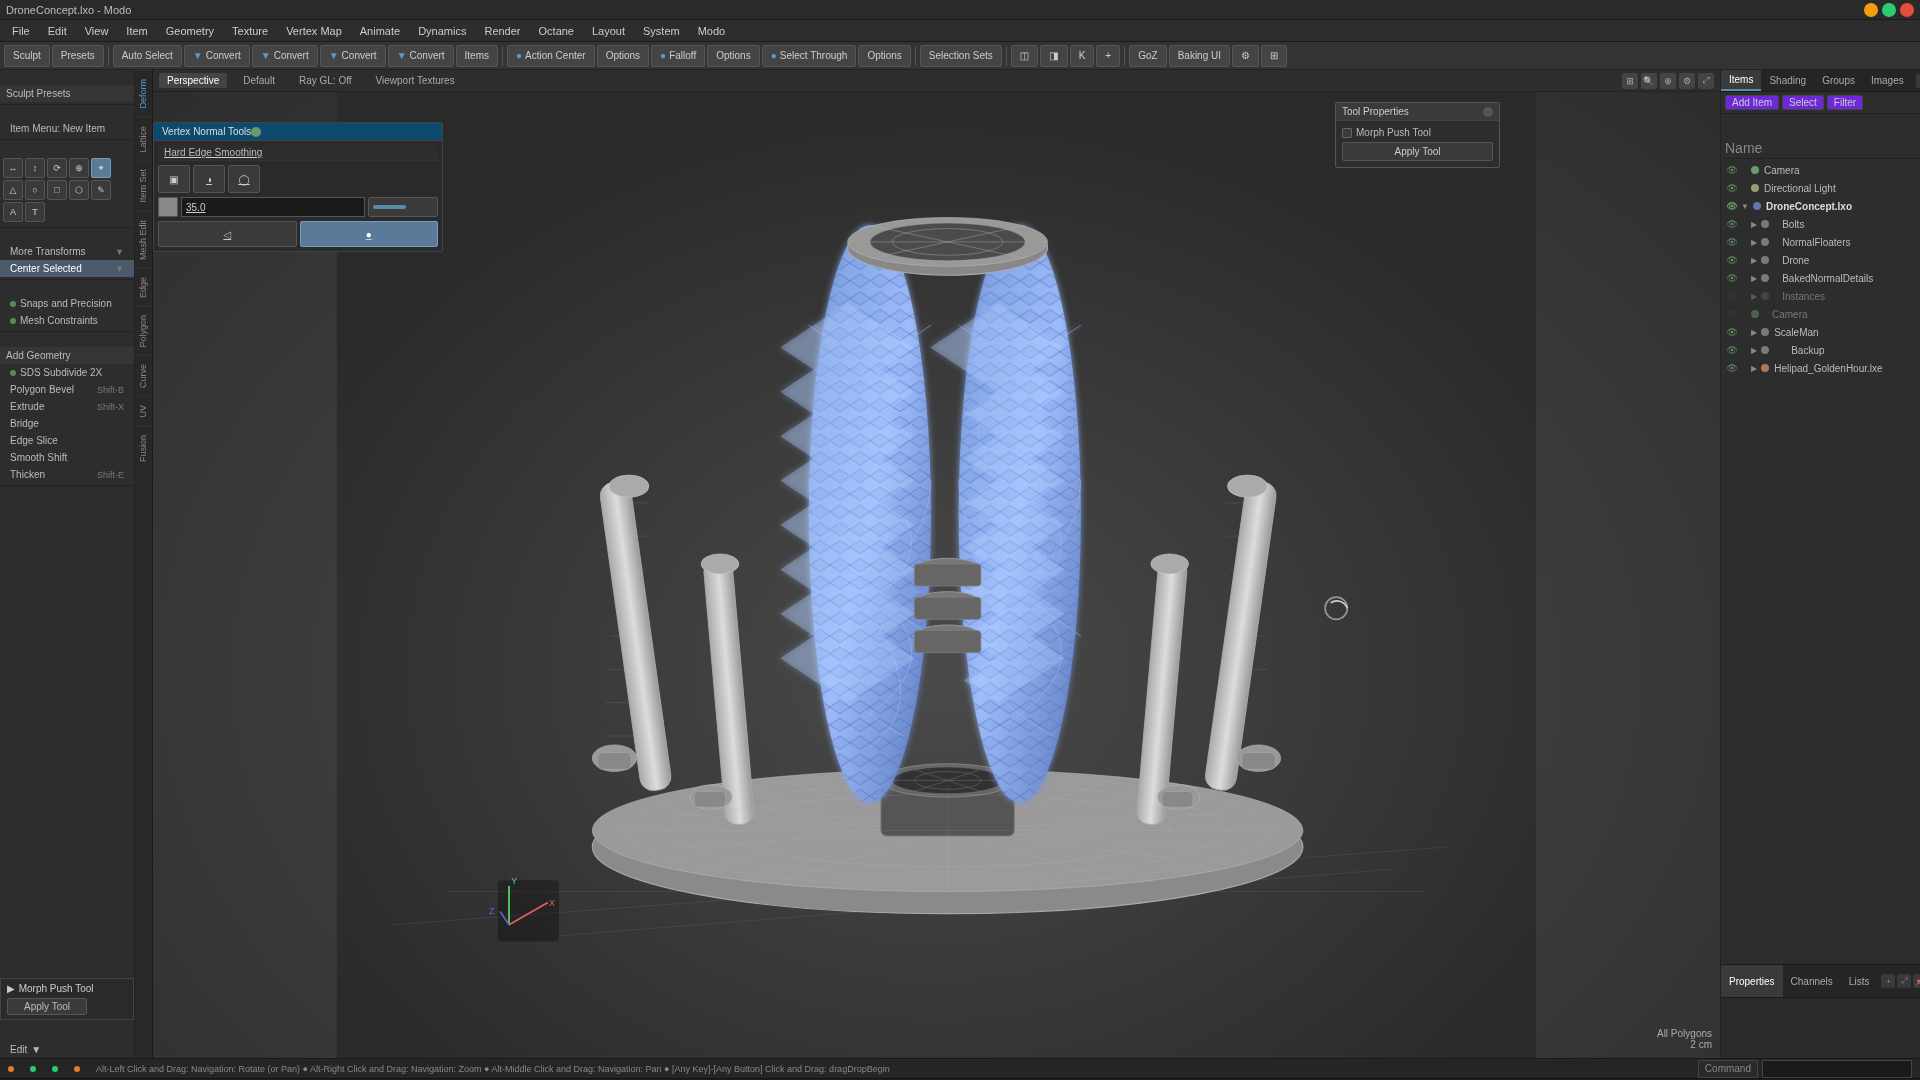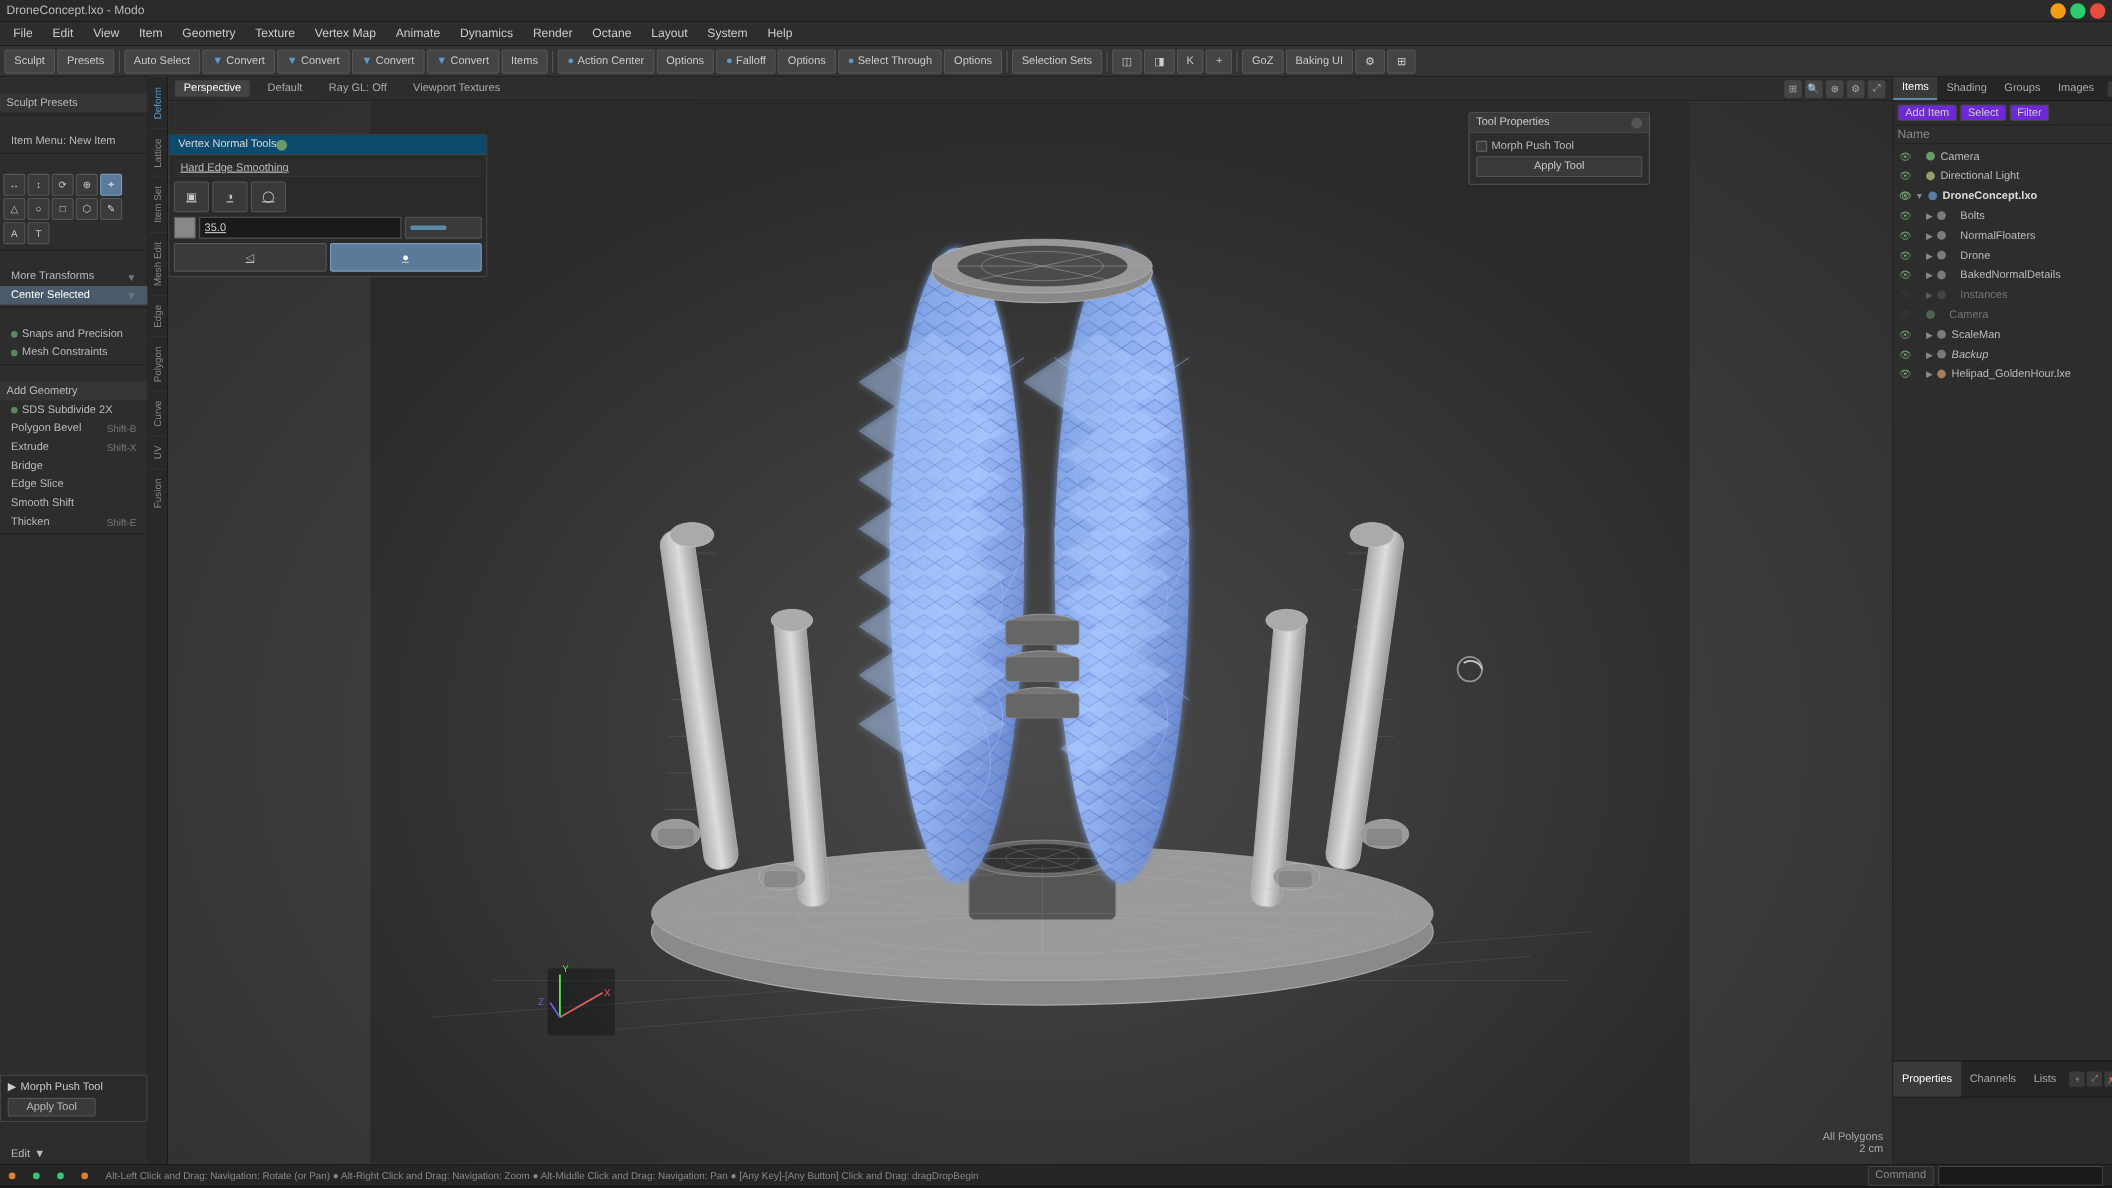--- a/index.html
+++ b/index.html
@@ -196,21 +196,21 @@
   <div class="menu-item">Item</div>
   <div class="menu-item">Geometry</div>
   <div class="menu-item">Texture</div>
   <div class="menu-item">Vertex Map</div>
   <div class="menu-item">Animate</div>
   <div class="menu-item">Dynamics</div>
   <div class="menu-item">Render</div>
   <div class="menu-item">Octane</div>
   <div class="menu-item">Layout</div>
   <div class="menu-item">System</div>
-  <div class="menu-item">Help</div>
+  <div class="menu-item">Modo</div>
 </div>
 
 <div id="toolbar">
   <button class="tb-btn">Sculpt</button>
   <button class="tb-btn">Presets</button>
   <div class="tb-sep"></div>
   <button class="tb-btn">
     <span>Auto Select</span>
   </button>
   <button class="tb-btn">
@@ -695,21 +695,21 @@
 
       </div>
     </div>
 
     <div id="right-search">
       <button class="rs-btn">Add Item</button>
       <button class="rs-btn">Select</button>
       <button class="rs-btn">Filter</button>
     </div>
 
-    <div style="padding: 2px 4px; font-size:11px; color:#888; border-bottom:1px solid #222;">
+    <div style="padding: 2px 4px; font-size:14px; color:#888; border-bottom:1px solid #222;margin-top:24px;">
       <span>Name</span>
     </div>
 
     <div id="scene-tree">
 
       <div class="st-item">
         <div class="st-eye visible">👁</div>
         <div style="width:8px;"></div>
         <div class="st-color-dot" style="background:#6a9a6a;"></div>
         <span style="margin-left:3px;">Camera</span>
@@ -782,21 +782,21 @@
         <span class="st-arrow">▶</span>
         <div class="st-color-dot" style="background:#7a7a7a;"></div>
         <span style="margin-left:3px;">ScaleMan</span>
       </div>
 
       <div class="st-item">
         <div class="st-eye visible">👁</div>
         <div style="width:8px;"></div>
         <span class="st-arrow">▶</span>
         <div class="st-color-dot" style="background:#7a7a7a;"></div>
-        <span style="margin-left:3px;font-style:italic;">Backup</span>
+        <span style="margin-left:20px;">Backup</span>
       </div>
 
       <div class="st-item">
         <div class="st-eye visible">👁</div>
         <div style="width:8px;"></div>
         <span class="st-arrow">▶</span>
         <div class="st-color-dot" style="background:#aa7a5a;"></div>
         <span style="margin-left:3px;">Helipad_GoldenHour.lxe</span>
       </div>
     </div>

